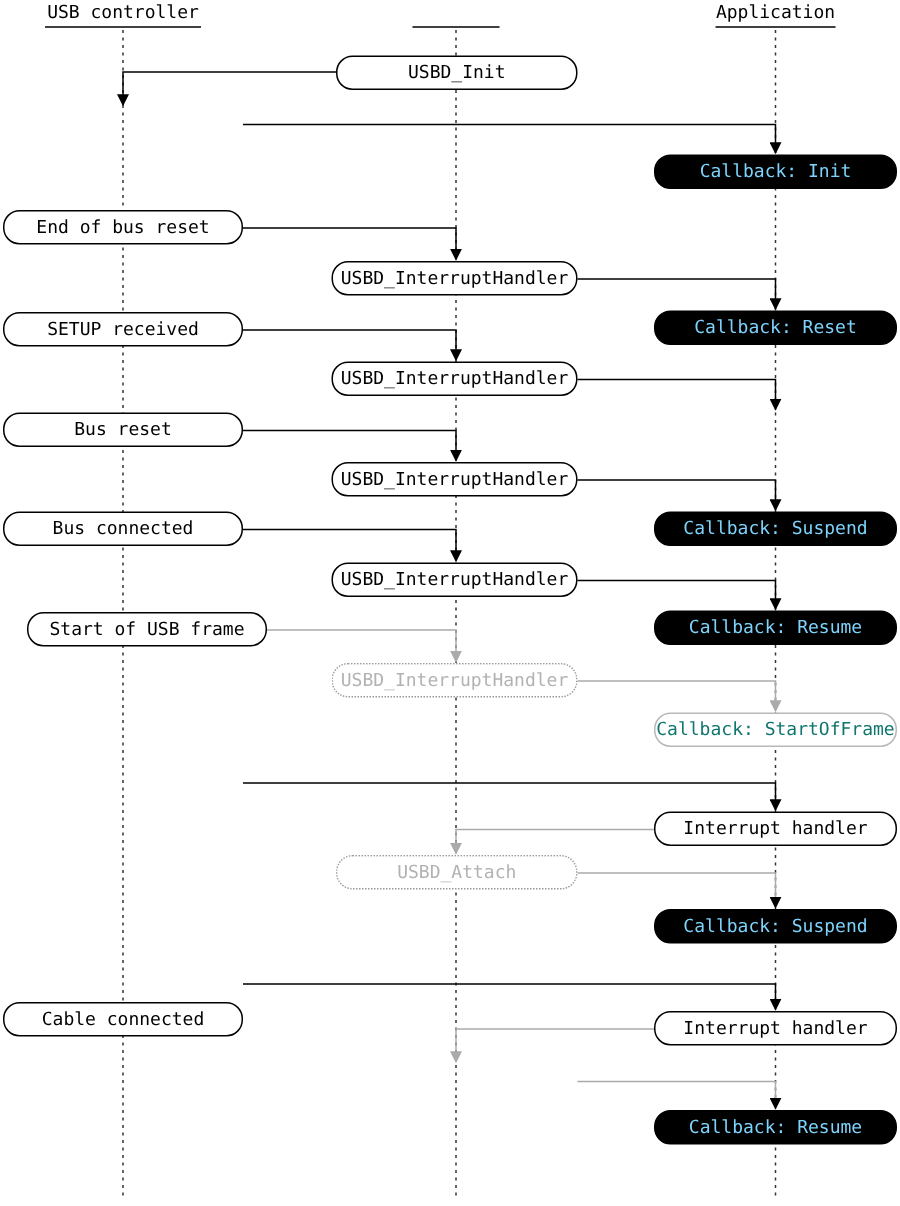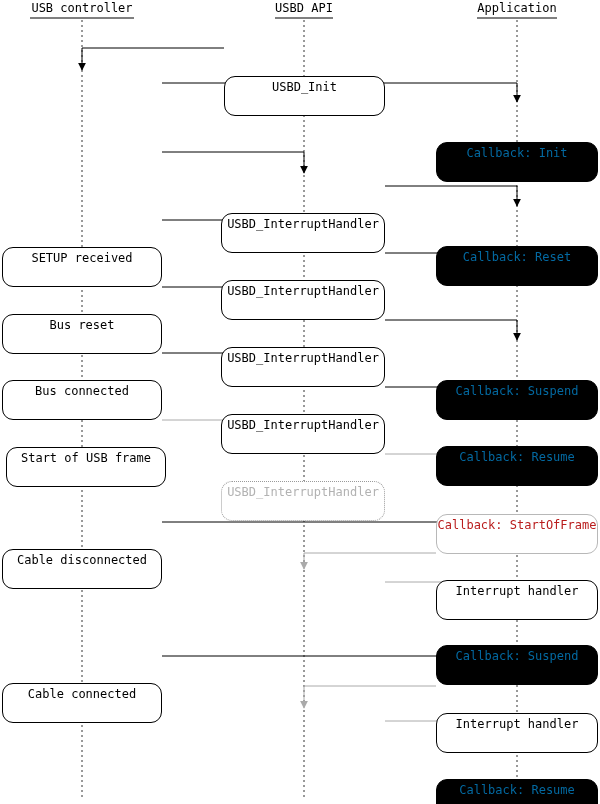--- a/index.html
+++ b/index.html
@@ -4,27 +4,27 @@
 <style>
   html,body{margin:0;padding:0;background:#fff;}
   .canvas{
     position:relative;width:600px;height:804px;background:#fff;overflow:hidden;
     font-family:"DejaVu Sans Mono","Liberation Mono",monospace;
     font-size:12px;color:#000;
   }
   svg.wires{position:absolute;left:0;top:0;width:600px;height:804px;}
   .col-header{position:absolute;top:1px;width:200px;text-align:center;}
   .node{
-    position:absolute;box-sizing:border-box;height:40px;line-height:21px;
+    position:absolute;box-sizing:border-box;height:23px;line-height:21px;
     text-align:center;border:1px solid #000;border-radius:11px;background:#fff;
-    white-space:nowrap;overflow:hidden;z-index:2;margin-top:39px;
+    white-space:nowrap;overflow:hidden;z-index:2;
   }
-  .node.black{background:#000;color:#0369a1;border-color:#000;}
+  .node.black{background:#000;color:#7dd3fc;border-color:#000;}
   .node.dotted{border:1px dotted #9a9a9a;color:#b2b2b2;background:#fff;}
-  .node.ghost{border:1px solid #b8b8b8;color:#b91c1c;background:#fff;}
+  .node.ghost{border:1px solid #b8b8b8;color:#0f766e;background:#fff;}
 </style>
 </head>
 <body>
 
 <div class="canvas">
 
   <svg class="wires" viewBox="0 0 600 804" xmlns="http://www.w3.org/2000/svg">
     <defs>
       <marker id="ab" viewBox="0 0 10 10" refX="9" refY="5" markerWidth="8" markerHeight="8" orient="auto">
         <path d="M0,0 L10,5 L0,10 z" fill="#000"></path>
@@ -65,45 +65,45 @@
       <path d="M162 420 L304 420 L304 441" marker-end="url(#ag)"></path>
       <path d="M385 454 L517 454 L517 474" marker-end="url(#ag)"></path>
       <path d="M436 553 L304 553 L304 569" marker-end="url(#ag)"></path>
       <path d="M385 582 L517 582 L517 605" marker-end="url(#ab)"></path>
       <path d="M436 686 L304 686 L304 708" marker-end="url(#ag)"></path>
       <path d="M385 721 L517 721 L517 739" marker-end="url(#ab)"></path>
     </g>
   </svg>
 
   <div class="col-header" style="left:-18px">USB controller</div>
-  <div class="col-header" style="left:204px">USBD API</div>
   <div class="col-header" style="left:417px">Application</div>
 
   <div class="node" style="left:224px;top:37px;width:161px">USBD_Init</div>
   <div class="node black" style="left:436px;top:103px;width:162px">Callback: Init</div>
 
+  <div class="node" style="left:2px;top:140px;width:160px">End of bus reset</div>
   <div class="node" style="left:221px;top:174px;width:164px">USBD_InterruptHandler</div>
   <div class="node" style="left:2px;top:208px;width:160px">SETUP received</div>
 
   <div class="node black" style="left:436px;top:207px;width:162px">Callback: Reset</div>
   <div class="node" style="left:221px;top:241px;width:164px">USBD_InterruptHandler</div>
 
   <div class="node" style="left:2px;top:275px;width:160px">Bus reset</div>
   <div class="node" style="left:221px;top:308px;width:164px">USBD_InterruptHandler</div>
   <div class="node black" style="left:436px;top:341px;width:162px">Callback: Suspend</div>
 
   <div class="node" style="left:2px;top:341px;width:160px">Bus connected</div>
   <div class="node" style="left:221px;top:375px;width:164px">USBD_InterruptHandler</div>
   <div class="node black" style="left:436px;top:407px;width:162px">Callback: Resume</div>
 
-  <div class="node" style="left:6px;top:408px;width:160px">Start of USB frame</div>
+  <div class="node" style="left:18px;top:408px;width:160px">Start of USB frame</div>
   <div class="node dotted" style="left:221px;top:442px;width:164px">USBD_InterruptHandler</div>
   <div class="node ghost" style="left:436px;top:475px;width:162px">Callback: StartOfFrame</div>
 
-  <div class="node" style="left:2px;top:510px;width:160px">Cable disconnected</div>
   <div class="node" style="left:436px;top:541px;width:162px">Interrupt handler</div>
+  <div class="node dotted" style="left:224px;top:570px;width:161px">USBD_Attach</div>
   <div class="node black" style="left:436px;top:606px;width:162px">Callback: Suspend</div>
 
-  <div class="node" style="left:2px;top:644px;width:160px">Cable connected</div>
+  <div class="node" style="left:2px;top:668px;width:160px">Cable connected</div>
   <div class="node" style="left:436px;top:674px;width:162px">Interrupt handler</div>
   <div class="node black" style="left:436px;top:740px;width:162px">Callback: Resume</div>
 
 </div>
 
 </body></html>

